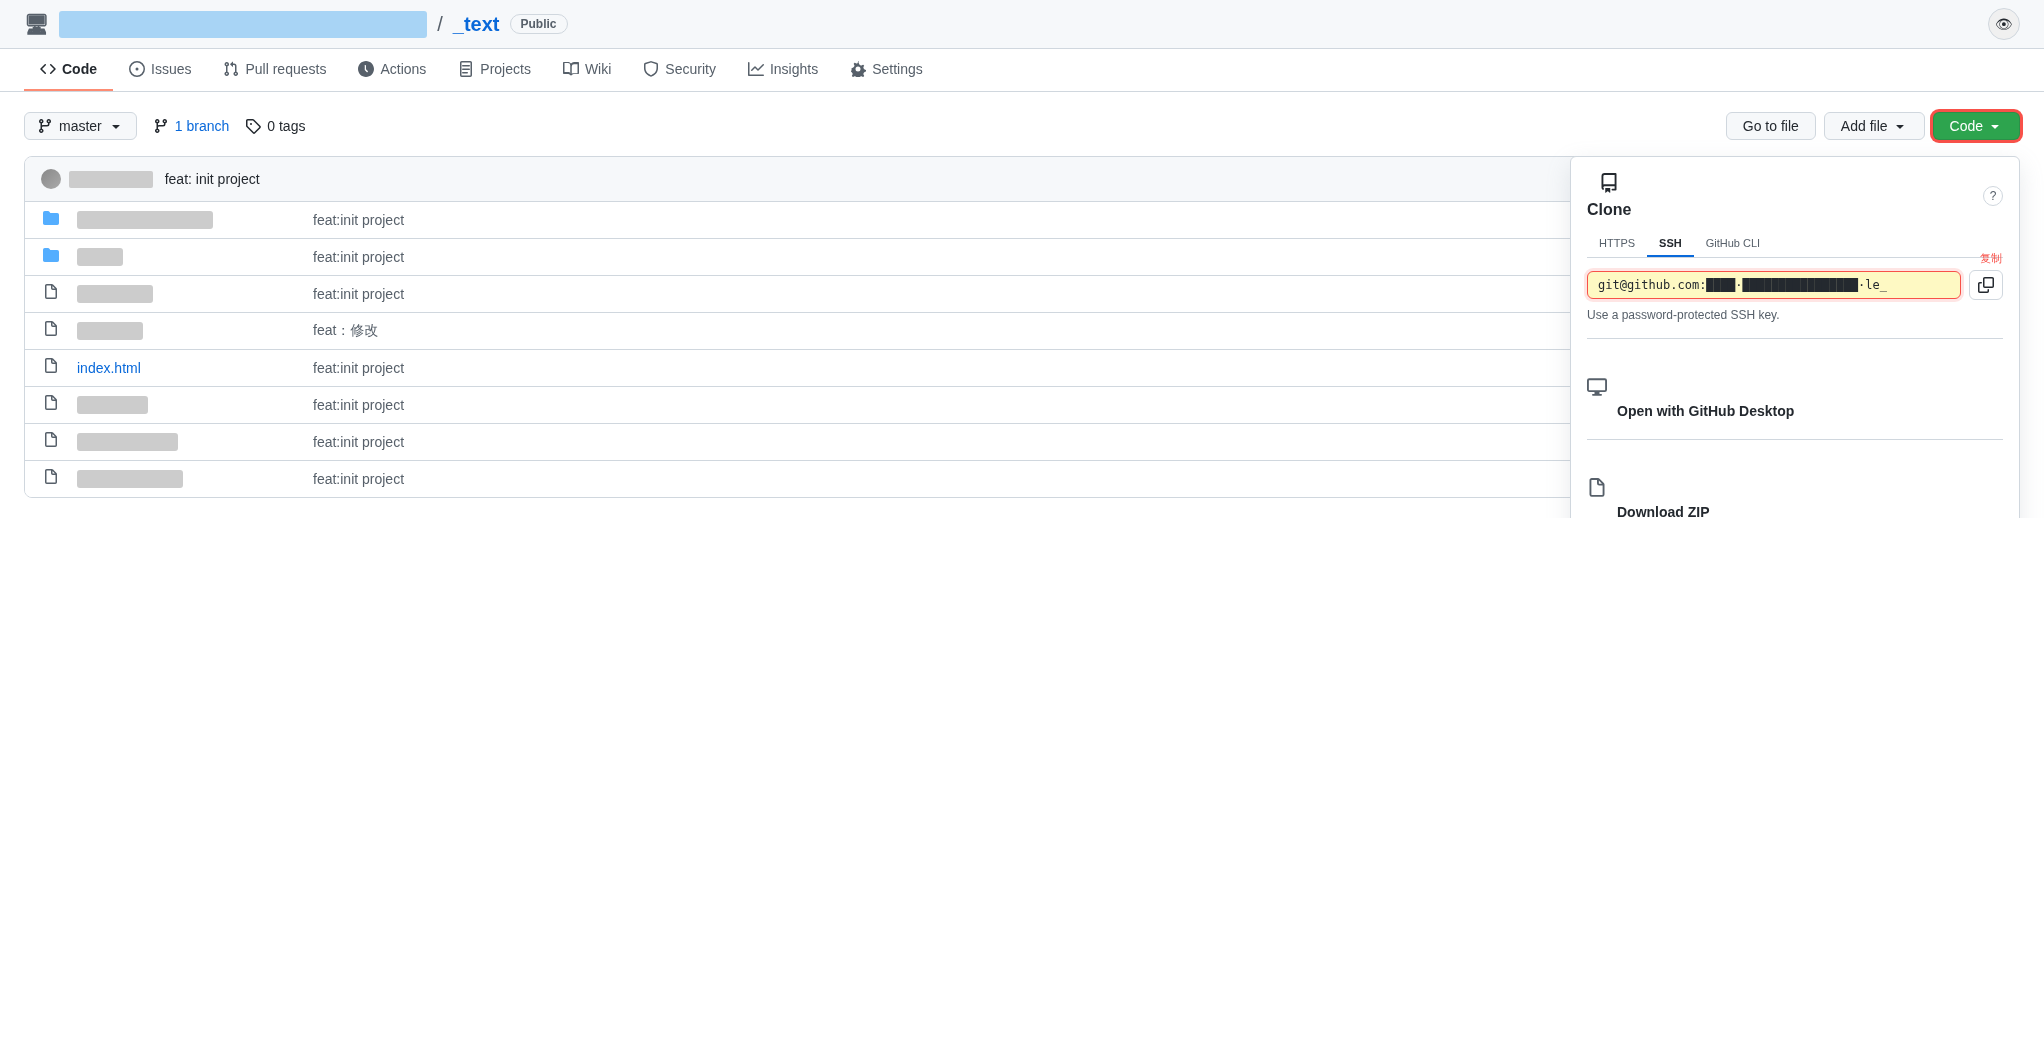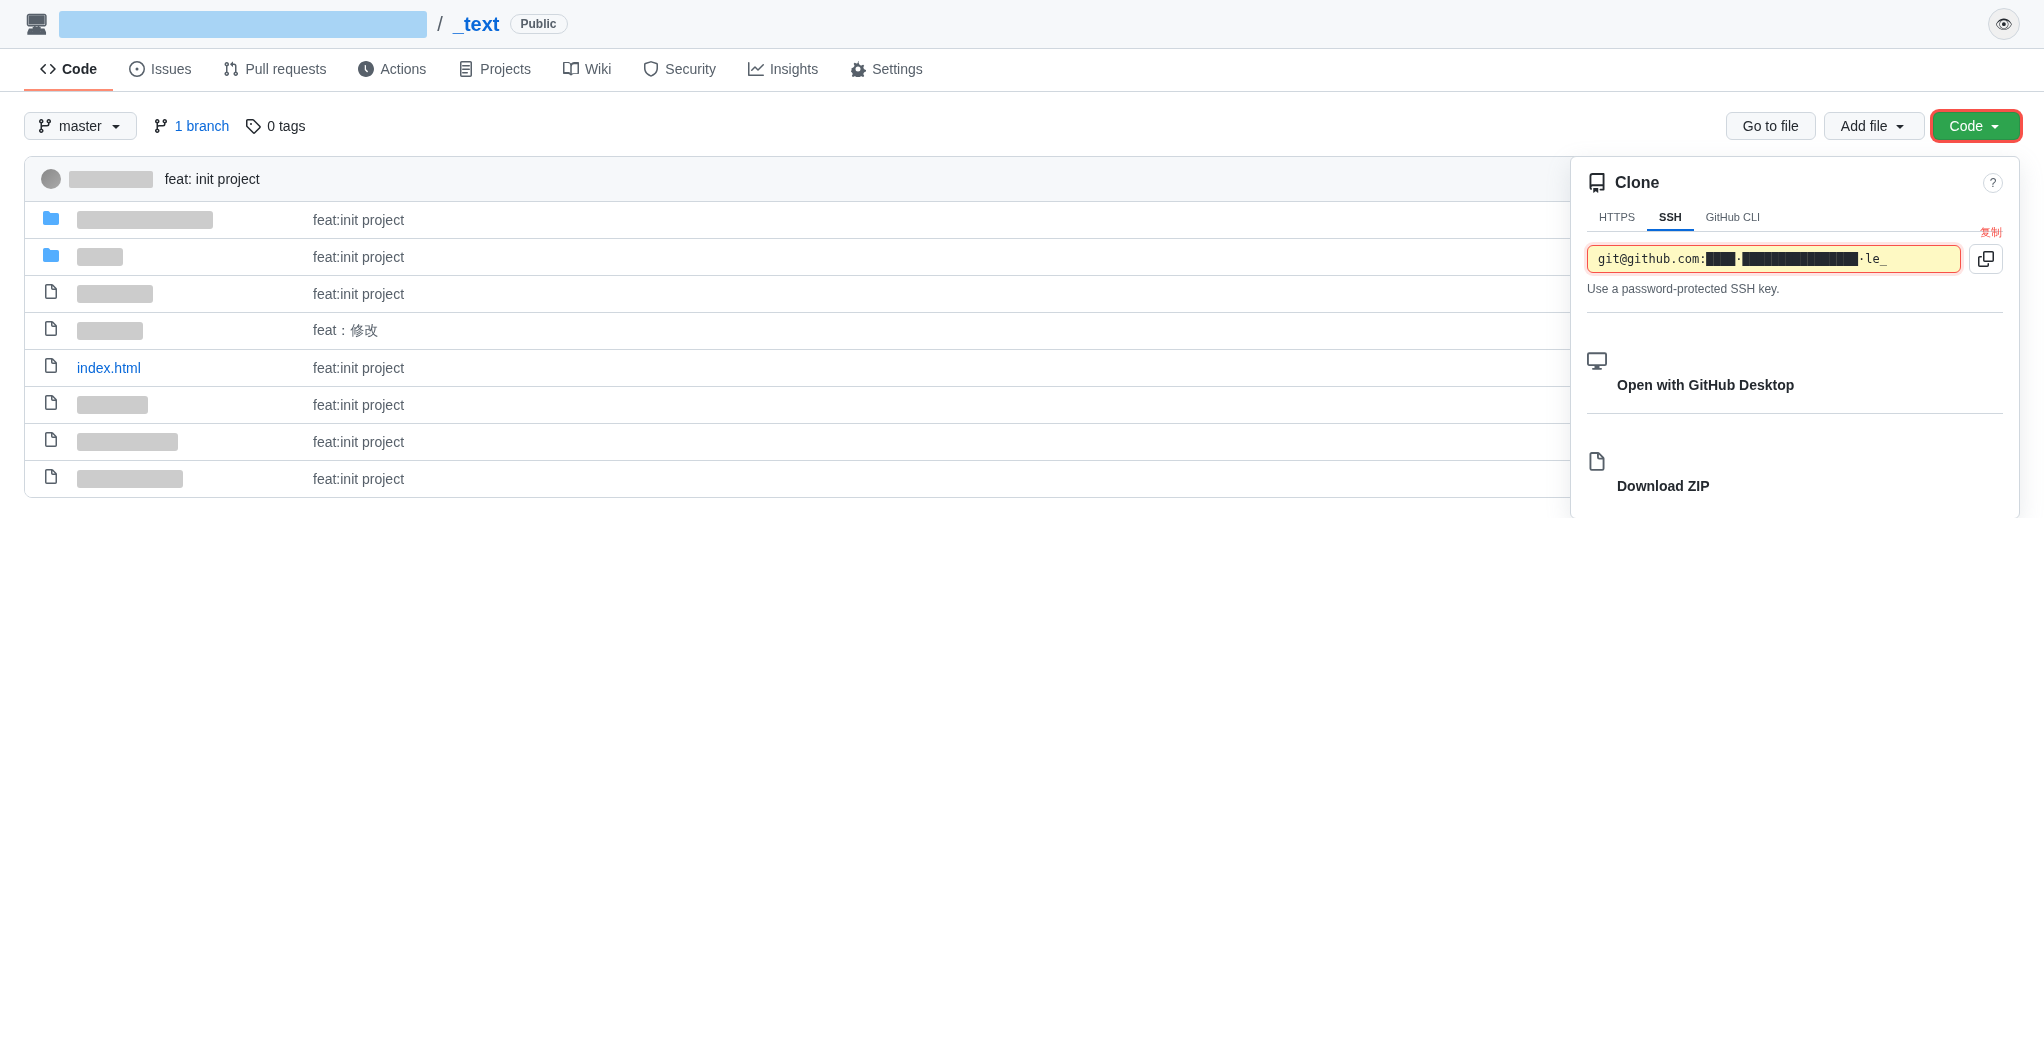--- a/index.html
+++ b/index.html
@@ -48,21 +48,21 @@
     .file-icon { color: #57606a; font-size: 16px; flex-shrink: 0; width: 20px; text-align: center; }
     .file-icon.folder { color: #54aeff; }
     .file-name { flex: 0 0 220px; }
     .file-name a { color: #0969da; text-decoration: none; font-size: 14px; }
     .commit-message { flex: 1; font-size: 14px; color: #57606a; }
     .commit-time { flex: 0 0 140px; text-align: right; font-size: 16px; color: #57606a; }
 
     
     .clone-dropdown { position: absolute; right: 24px; top: 64px; width: 450px; background: #fff; border: 1px solid #d0d7de; border-radius: 6px; box-shadow: 0 8px 24px rgba(140,149,159,0.2); z-index: 100; padding: 16px; }
     .clone-header { display: flex; align-items: center; justify-content: space-between; margin-bottom: 12px; }
-    .clone-title { display: flex; align-items: center; gap: 8px; font-size: 16px; font-weight: 600; }
+    .clone-title { display: flex; align-items: center; gap: 8px; font-size: 16px; font-weight: 600; flex-direction: column; }
     .clone-tabs { display: flex; gap: 0; margin-bottom: 12px; border-bottom: 1px solid #d0d7de; }
     .clone-tab { padding: 6px 12px; font-size: 11px; color: #57606a; cursor: pointer; border-bottom: 2px solid transparent; }
     .clone-tab.active { color: #24292f; font-weight: 600; border-bottom: 2px solid #0969da; }
     .clone-url-row { display: flex; align-items: center; gap: 8px; margin-bottom: 8px; }
     .clone-url-input { flex: 1; border: 1px solid #f85149; border-radius: 6px; padding: 6px 10px; font-size: 12px; font-family: monospace; color: #24292f; background: #fef9c3; outline: none; box-shadow: 0 0 0 3px rgba(248,81,73,0.15); }
     .copy-btn { border: 1px solid #d0d7de; border-radius: 6px; padding: 6px 8px; background: #fff; cursor: pointer; display: flex; align-items: center; position: relative; }
     .copy-label { position: absolute; top: -20px; right: 0; font-size: 11px; color: #f85149; white-space: nowrap; }
     .clone-hint { font-size: 12px; color: #57606a; margin-bottom: 16px; }
     .clone-divider { border: none; border-top: 1px solid #d0d7de; margin: 12px 0; }
     .clone-option { display: flex; align-items: center; gap: 10px; padding: 8px 0; cursor: pointer; }

